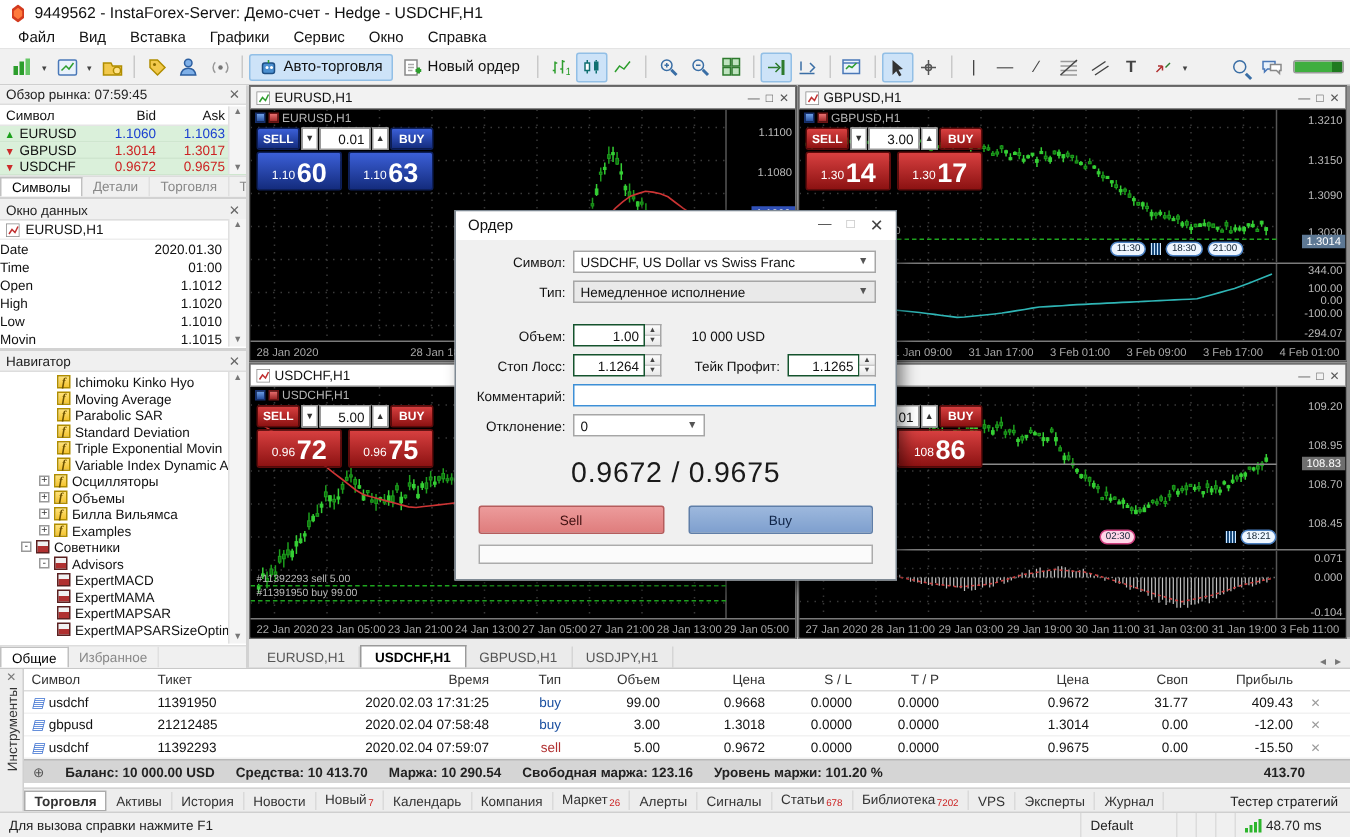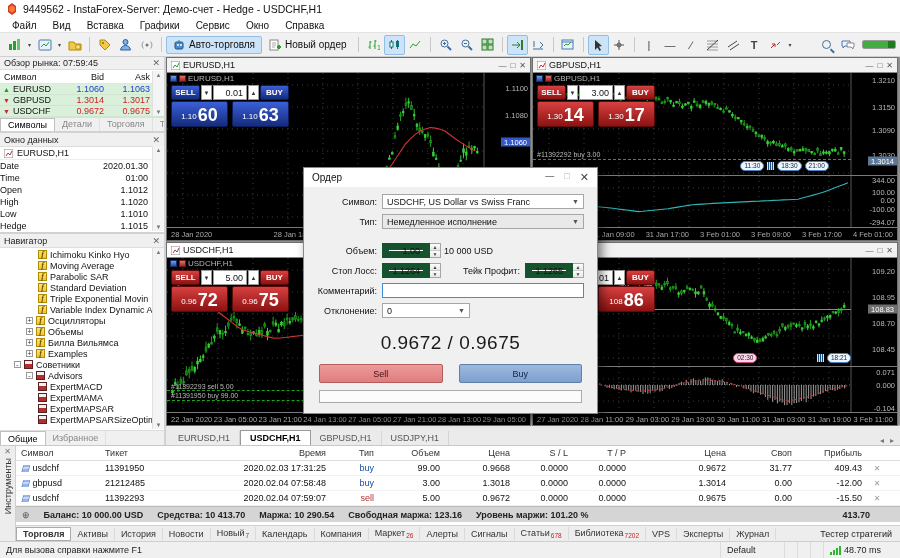--- a/index.html
+++ b/index.html
@@ -124,37 +124,37 @@
   .btab.on{background:#fff;border:1px solid #ababab;font-weight:bold;}
   .cnt{color:#cc2222;font-size:6.5px;margin-top:4px;}
   .btright{margin-left:auto;color:#222;white-space:nowrap;}
   
   .statusbar{height:17px;background:#f0f0f0;border-top:1px solid #cfcfcf;display:flex;align-items:stretch;font-size:9px;color:#222;}
   .scell{display:flex;align-items:center;border-right:1px solid #dcdcdc;padding:0 6px;white-space:nowrap;}
   .scell.help{flex:1;}
   .sigbars{display:inline-flex;align-items:flex-end;gap:1px;margin-right:3px;}
   .sigbars i{width:2px;background:#2db52d;display:block;}
   
-  .dlg{position:absolute;left:303px;top:167px;width:295px;height:247px;background:#f0f0f0;border:1px solid #7f8a94;
+  .dlg{position:absolute;left:303px;top:140px;width:295px;height:247px;background:#f0f0f0;border:1px solid #7f8a94;
        box-shadow:4px 4px 10px rgba(0,0,0,.5);z-index:40;display:flex;flex-direction:column;}
   .dlg-t{height:19px;background:#fff;display:flex;align-items:center;padding:0 8px;font-size:10px;}
   .dlg-btns{margin-left:auto;display:flex;gap:10px;color:#444;font-size:9px;}
   .dlg-btns .dis{color:#b0b0b0;}
   .dlg-b{flex:1;padding:7px 13px 8px;display:flex;flex-direction:column;font-size:9px;}
   .drow{display:flex;align-items:center;margin-bottom:5px;}
   .dlab{width:60px;text-align:right;margin-right:5px;flex:none;}
   .dsel{flex:1;height:15px;background:#fff;border:1px solid #a6a6a6;display:flex;align-items:center;padding:0 4px;}
   .dsel .dd{margin-left:auto;color:#555;font-size:7px;}
   .dsel.gray{background:#e9e9e9;justify-content:center;}
-  .dinput{height:15px;background:#fff;border:7px solid #14532d;text-align:right;padding:0 3px;display:flex;align-items:center;justify-content:flex-end;}
+  .dinput{height:15px;background:#fff;border:1px solid #14532d;text-align:right;padding:0 3px;display:flex;align-items:center;justify-content:flex-end;}
   .w48{width:48px;}
   .spin{width:11px;height:15px;border:1px solid #a6a6a6;border-left:none;display:flex;flex-direction:column;flex:none;}
   .spin i{flex:1;font-style:normal;font-size:5px;line-height:6px;text-align:center;color:#444;background:linear-gradient(#fcfcfc,#e8e8e8);}
   .spin i:first-child{border-bottom:1px solid #c9c9c9;}
-  .dhint{margin-left:3px;text-align:right;}
+  .dhint{margin-left:20px;text-align:right;}
   .dcomment{flex:1;height:15px;background:#fff;border:1px solid #3d8fd6;}
   .dquote{text-align:center;font-size:19px;color:#1a1a1a;margin:9px 0 10px;letter-spacing:.5px;}
   .dbtnrow{display:flex;gap:16px;margin:0 2px 7px;}
   .dsell{flex:1;height:19px;background:linear-gradient(#ec9b9b,#df7d7d);border:1px solid #b55c5c;border-radius:2px;
          color:#401010;display:flex;align-items:center;justify-content:center;font-size:9px;}
   .dbuy{flex:1;height:19px;background:linear-gradient(#9db8dd,#7e9fce);border:1px solid #5f7ea8;border-radius:2px;
         color:#0f2448;display:flex;align-items:center;justify-content:center;font-size:9px;}
   .dbar{height:13px;border:1px solid #ababab;background:#fbfbfb;margin:0 2px;}
   
   .ic{display:inline-block;}
@@ -445,21 +445,21 @@
               <span>High</span>
               <span>1.1020</span>
             </div>
 
             <div class="dwrow">
               <span>Low</span>
               <span>1.1010</span>
             </div>
 
             <div class="dwrow">
-              <span>Hedge</span>
+              <span>Movin</span>
               <span>1.1015</span>
             </div>
           </div>
         <div class="vsb" style="top:13px;bottom:1px;">
             <span>▲</span>
             <span>▼</span>
           </div>
       </div>
 
       <div class="panel" style="flex:1;border-bottom:none;">

